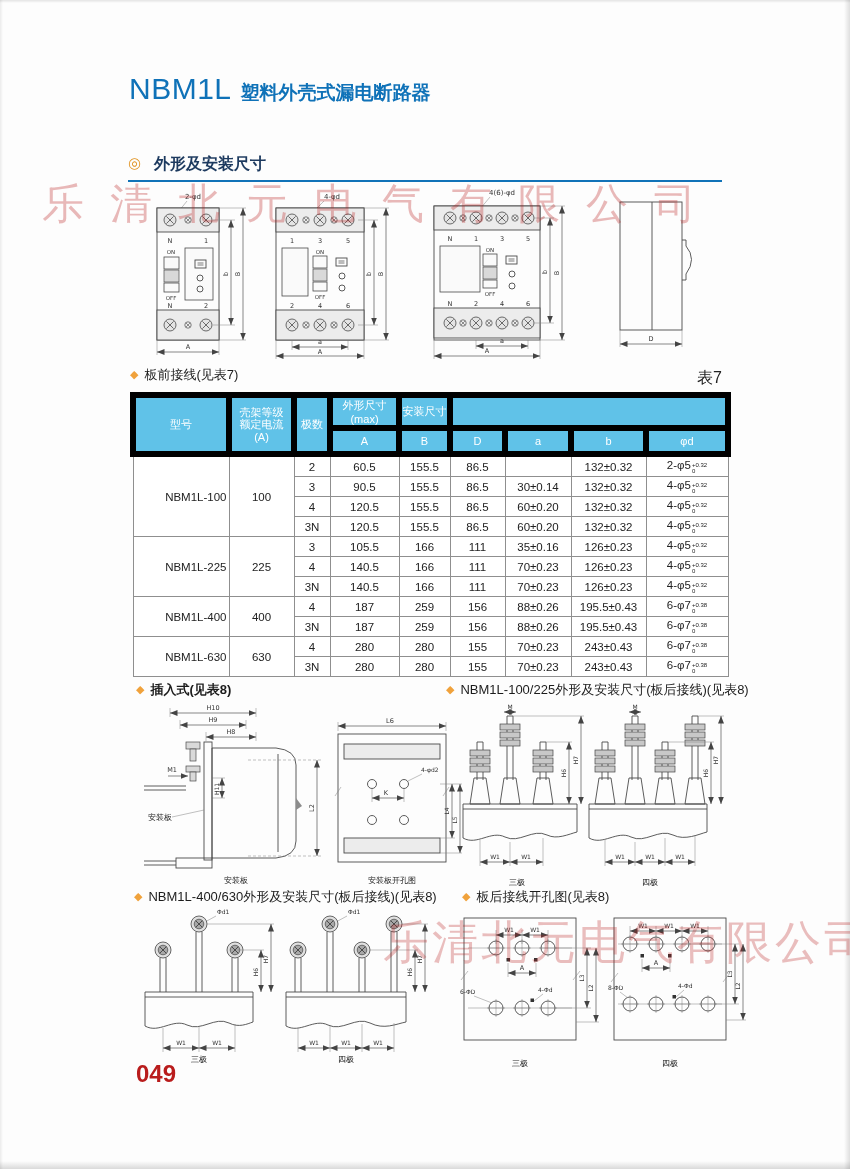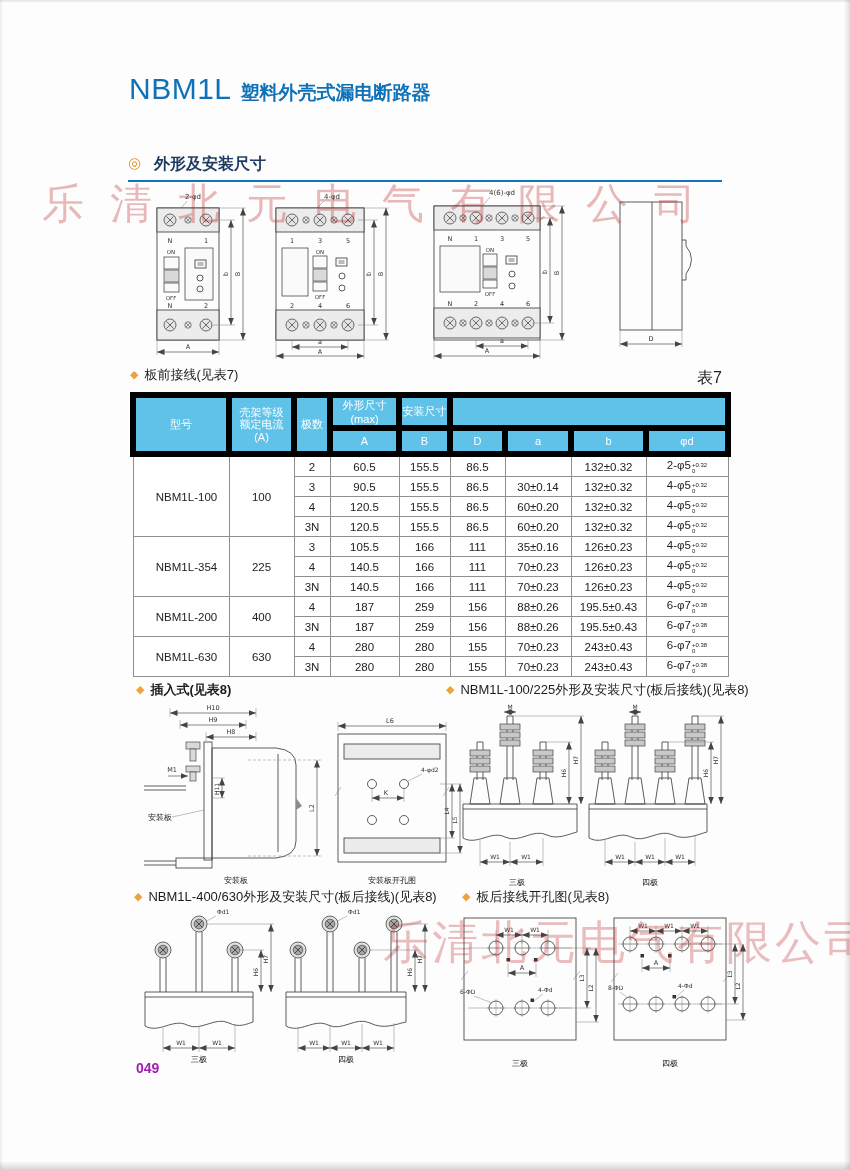--- a/index.html
+++ b/index.html
@@ -22,25 +22,25 @@
   .diamond{color:#f0a23c;font-size:11px;margin-right:6px;vertical-align:1px;}
   .ttag{font-size:16px;color:#222;}
   
   .t7{border-collapse:collapse;table-layout:fixed;width:595px;font-size:11.5px;border:1px solid #8f8f8f;}
   .t7 th{background:#60c2e8;color:#fff;font-weight:400;border:6px solid #000000;font-size:11px;
          text-align:center;vertical-align:middle;padding:0;}
   .t7 thead tr:first-child th{height:27px;}
   .t7 thead tr:last-child th{height:20px;}
   .thFrame{white-space:pre-line;line-height:1.12;font-size:10.5px;}
   .t7 td{border:1px solid #8f8f8f;height:19px;color:#222;text-align:center;padding:0 2px;background:#fff;}
-  .t7 td.cModel{text-align:center;padding-left:13px;}
+  .t7 td.cModel{text-align:right;padding-left:13px;}
   .tol{display:inline-flex;flex-direction:column;align-items:flex-start;font-size:6px;line-height:6px;
        vertical-align:2px;margin-left:1px;}
   
-  .pnum{left:136px;top:1060px;font-size:14px;font-weight:800;color:#a21caf;}
+  .pnum{left:136px;top:1060px;font-size:24px;font-weight:800;color:#b91c1c;}
   
   svg{overflow:visible;}
   svg text{font-size:7px;fill:#333;font-family:"DejaVu Sans","Liberation Sans",sans-serif;}
   .ln{stroke:#4a4a4a;stroke-width:.9;fill:none;}
   .fl{fill:#ececec;stroke:#4a4a4a;stroke-width:.9;}
   .f2{fill:#fafafa;stroke:#4a4a4a;stroke-width:.8;}
   .f3{fill:#d9d9d9;stroke:#4a4a4a;stroke-width:.7;}
   .dim{stroke:#555;stroke-width:.7;fill:none;}
   .ext{stroke:#808080;stroke-width:.5;fill:none;}
   .dsh{stroke-dasharray:3 2;}
@@ -341,21 +341,21 @@
             <td>155.5</td>
             <td>86.5</td>
             <td>60±0.20</td>
             <td>132±0.32</td>
             <td><span>4-φ5</span><span class="tol">
                 <span>+0.32</span>
                 <span>0</span>
               </span></td>
           </tr>
           <tr>
-            <td rowspan="3" class="cModel">NBM1L-354</td>
+            <td rowspan="3" class="cModel">NBM1L-225</td>
             <td rowspan="3">225</td>
             <td>3</td>
             <td>105.5</td>
             <td>166</td>
             <td>111</td>
             <td>35±0.16</td>
             <td>126±0.23</td>
             <td><span>4-φ5</span><span class="tol">
                 <span>+0.32</span>
                 <span>0</span>
@@ -379,21 +379,21 @@
             <td>166</td>
             <td>111</td>
             <td>70±0.23</td>
             <td>126±0.23</td>
             <td><span>4-φ5</span><span class="tol">
                 <span>+0.32</span>
                 <span>0</span>
               </span></td>
           </tr>
           <tr>
-            <td rowspan="2" class="cModel">NBM1L-200</td>
+            <td rowspan="2" class="cModel">NBM1L-400</td>
             <td rowspan="2">400</td>
             <td>4</td>
             <td>187</td>
             <td>259</td>
             <td>156</td>
             <td>88±0.26</td>
             <td>195.5±0.43</td>
             <td><span>6-φ7</span><span class="tol">
                 <span>+0.38</span>
                 <span>0</span>

